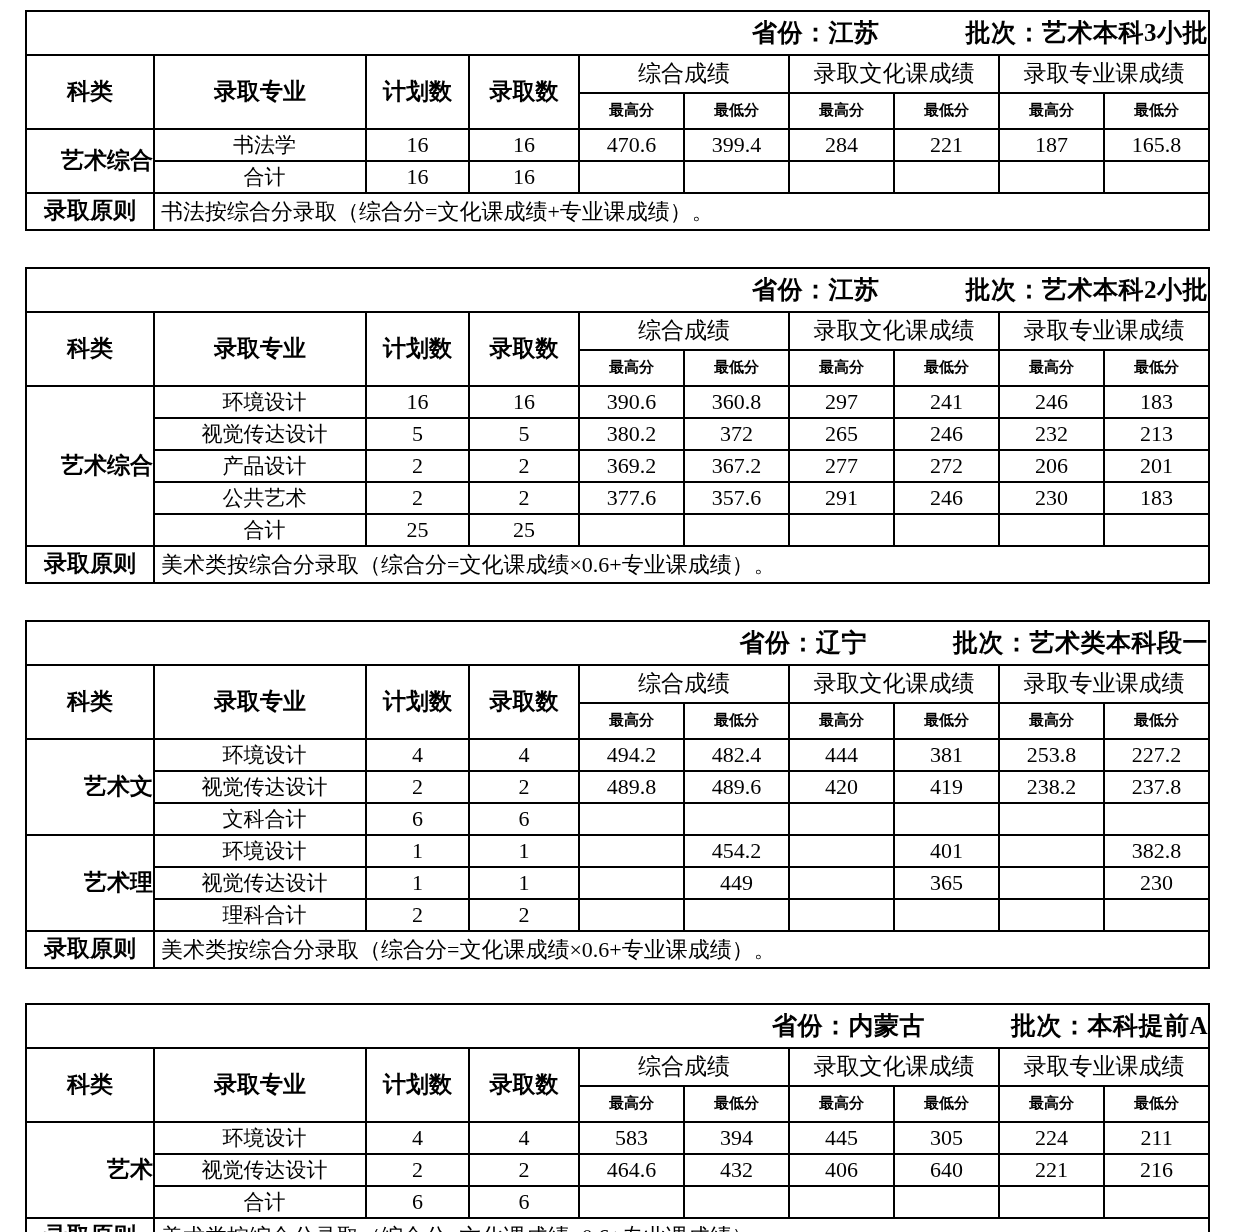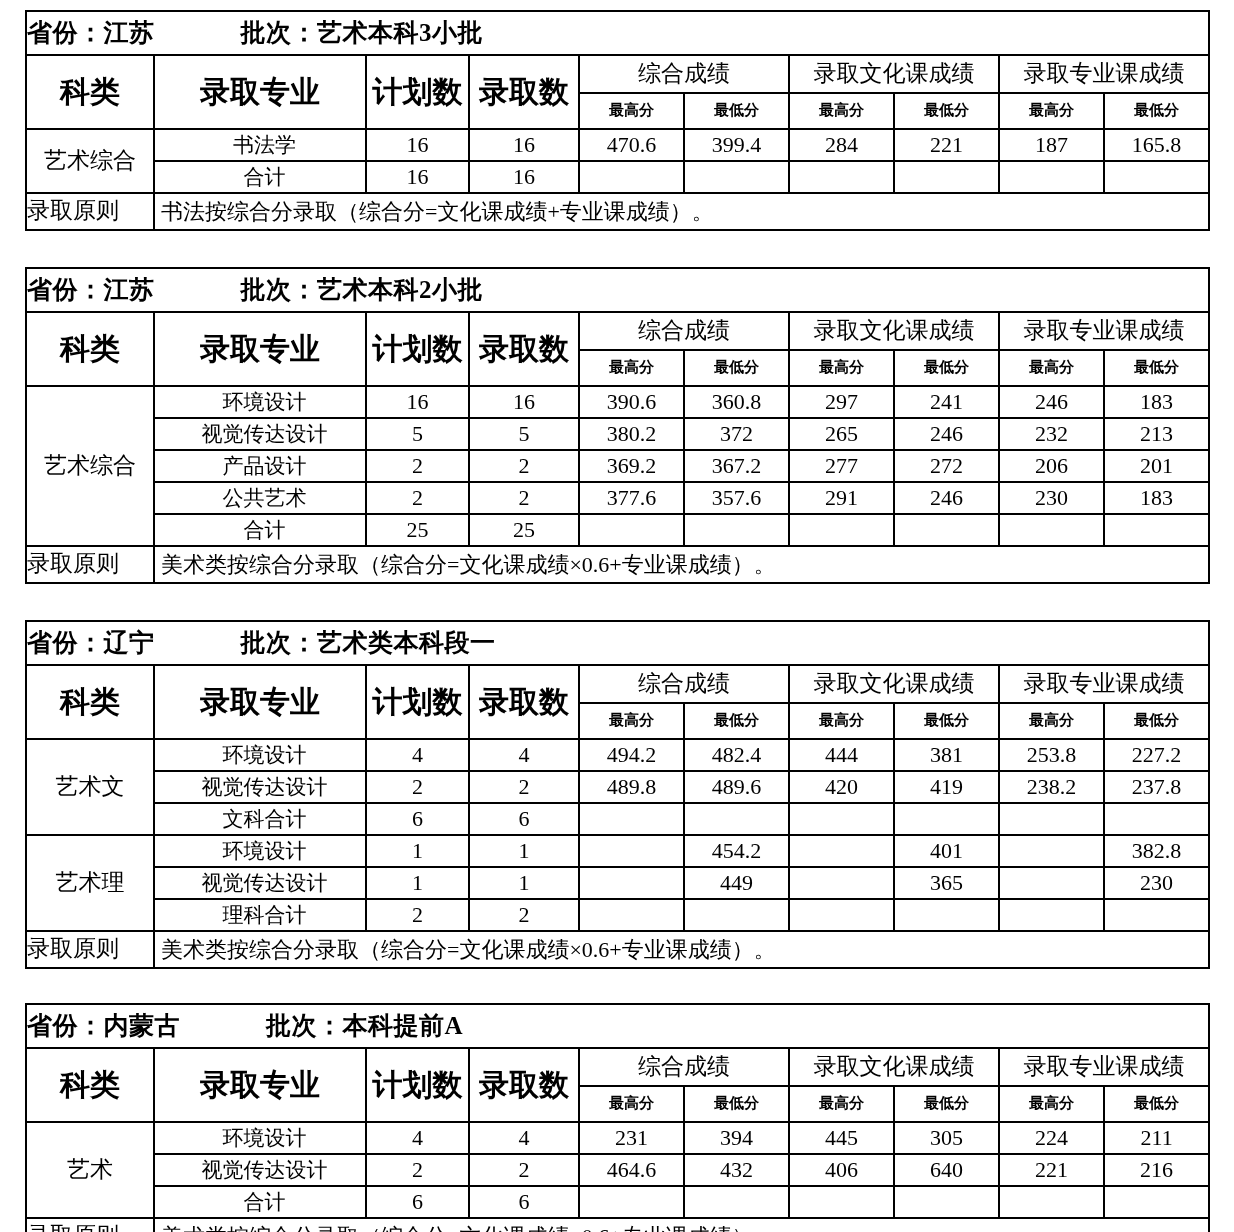--- a/index.html
+++ b/index.html
@@ -52,70 +52,71 @@
   
   .tbl-title td {
     height: 42px;
     font-size: 25px;
     font-weight: bold;
     letter-spacing: 0.5px;
     border-bottom-width: 2px;
   }
   .title-inner {
     display: flex;
-    justify-content: flex-start;
+    justify-content: flex-end;
     align-items: center;
     gap: 86px;
     white-space: nowrap;
   }
   .title-prov, .title-batch { display: inline-block; }
 
   
   .hdr-top td {
     height: 36px;
     font-size: 23px;
     font-weight: normal;
   }
   .hdr-sub td {
     height: 34px;
     font-size: 15px;
     font-weight: bold;
   }
   td.hdr-tall {
-    font-size: 30px;
+    font-size: 23px;
     font-weight: bold;
     border-radius: 23px;
   }
 
   
   .data-row td {
     height: 30px;
     font-size: 22px;
   }
   td.kelei-cell {
     font-size: 23px;
-    font-weight: normal;
+    font-weight: bold;
+    text-align: right;
   }
   td.zhuanye-cell {
     font-size: 21px;
     padding-left: 9px;
   }
   td.num-cell {
     font-size: 22px;
   }
 
   
   .rule-row td {
     height: 35px;
     font-size: 22px;
   }
   td.rule-label {
-    font-weight: normal;
+    font-weight: bold;
     font-size: 23px;
-    text-align: left;
+    text-align: center;
   }
   td.rule-text {
     text-align: left;
     padding-left: 6px;
     font-size: 22px;
     white-space: nowrap;
     margin-left: 48px;
   }
 </style>
 </head>
@@ -442,21 +443,21 @@
             <td>最高分</td>
             <td>最低分</td>
             <td>最高分</td>
             <td>最低分</td>
           </tr>
           <tr class="data-row">
             <td class="kelei-cell" rowspan="3">艺术</td>
             <td class="zhuanye-cell">环境设计</td>
             <td class="num-cell">4</td>
             <td class="num-cell">4</td>
-            <td class="num-cell">231</td>
+            <td class="num-cell">583</td>
             <td class="num-cell">394</td>
             <td class="num-cell">445</td>
             <td class="num-cell">305</td>
             <td class="num-cell">224</td>
             <td class="num-cell">211</td>
           </tr>
           <tr class="data-row">
             <td class="zhuanye-cell">视觉传达设计</td>
             <td class="num-cell">2</td>
             <td class="num-cell">2</td>

